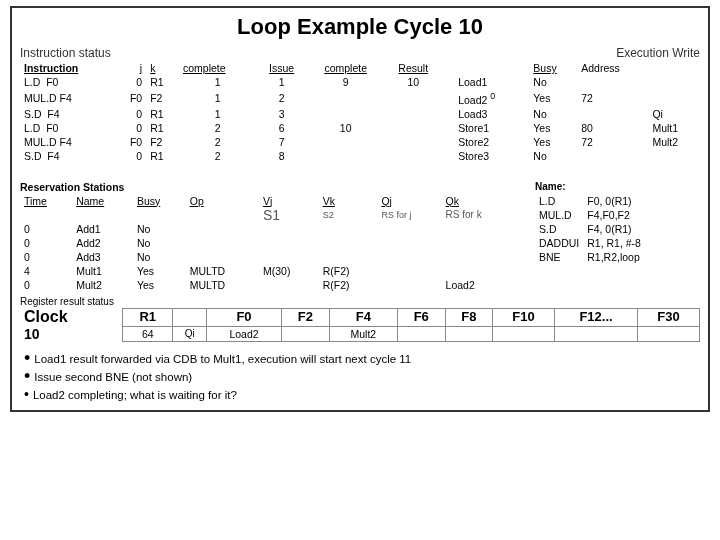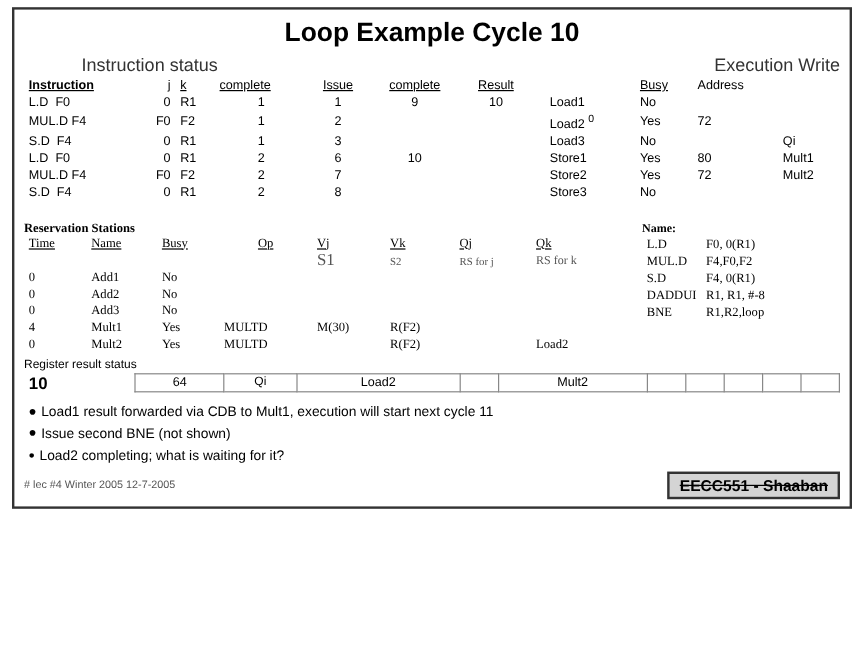--- a/index.html
+++ b/index.html
@@ -18,23 +18,22 @@
       padding: 6px 8px;
       background: #fff;
     }
     .title {
       text-align: center;
       font-size: 22px;
       font-weight: bold;
       margin-bottom: 6px;
     }
     .section-label {
-      font-size: 15px;
+      font-size: 12px;
       color: #333;
-      margin-left: 48px;
     }
     table {
       border-collapse: collapse;
       font-size: 10.5px;
     }
     td, th {
       padding: 0 4px;
       line-height: 14px;
       white-space: nowrap;
     }
@@ -168,30 +167,30 @@
         <td></td>
         <td></td>
         <td style="padding-left:16px;">Store3</td>
         <td>No</td>
         <td></td>
         <td></td>
       </tr>
     </tbody>
   </table>
 
-  <div style="display:flex; gap:19px;font-family:Liberation Serif, serif;">
+  <div style="display:flex; gap:19px;">
     <div style="flex:1;">
       <div style="font-weight:bold; font-size:10.5px; margin-bottom:1px;">Reservation Stations</div>
       <table style="width:100%;">
         <thead>
           <tr>
             <td style="text-decoration:underline;">Time</td>
             <td style="text-decoration:underline;">Name</td>
             <td style="text-decoration:underline;">Busy</td>
-            <td style="text-decoration:underline;text-align:center;">Op</td>
+            <td style="text-decoration:underline;">Op</td>
             <td style="text-decoration:underline;">Vj</td>
             <td style="text-decoration:underline;">Vk</td>
             <td style="text-decoration:underline;">Qj</td>
             <td style="text-decoration:underline;">Qk</td>
           </tr>
           <tr>
             <td colspan="4"></td>
             <td style="font-size:14px; color:#555;">S1</td>
             <td style="font-size:9px; color:#555;">S2</td>
             <td style="font-size:9px; color:#555;">RS for j</td>
@@ -279,20 +278,33 @@
         </tr>
       </tbody>
         </table>
     </div>
   </div>
 
   <div style="margin-top:4px;">
     <div style="font-size:10px; margin-bottom:1px;">Register result status</div>
     <table style="border-collapse:collapse; width:100%;">
       <tbody>
+          <tr>
+        <td style="font-weight:bold; font-size:16px; line-height:18px;">Clock</td>
+        <td style="font-weight:bold; font-size:13px; text-align:center; border:1px solid #888; padding:0 4px;">R1</td>
+        <td style="font-size:10px; text-align:center; border:1px solid #888; padding:0 3px;"></td>
+        <td style="font-weight:bold; font-size:13px; text-align:center; border:1px solid #888; padding:0 4px;">F0</td>
+        <td style="font-weight:bold; font-size:13px; text-align:center; border:1px solid #888; padding:0 4px;">F2</td>
+        <td style="font-weight:bold; font-size:13px; text-align:center; border:1px solid #888; padding:0 4px;">F4</td>
+        <td style="font-weight:bold; font-size:13px; text-align:center; border:1px solid #888; padding:0 4px;">F6</td>
+        <td style="font-weight:bold; font-size:13px; text-align:center; border:1px solid #888; padding:0 4px;">F8</td>
+        <td style="font-weight:bold; font-size:13px; text-align:center; border:1px solid #888; padding:0 4px;">F10</td>
+        <td style="font-weight:bold; font-size:13px; text-align:center; border:1px solid #888; padding:0 4px;">F12...</td>
+        <td style="font-weight:bold; font-size:13px; text-align:center; border:1px solid #888; padding:0 4px;">F30</td>
+      </tr>
       <tr>
         <td style="font-size:14px; font-weight:bold; padding-right:6px;">10</td>
         <td style="text-align:center; border:1px solid #888; padding:0 4px;">64</td>
         <td style="font-size:10px; text-align:center; border:1px solid #888; padding:0 3px;">Qi</td>
         <td style="text-align:center; border:1px solid #888; padding:0 4px;">Load2</td>
         <td style="border:1px solid #888; padding:0 4px;"></td>
         <td style="text-align:center; border:1px solid #888; padding:0 4px;">Mult2</td>
         <td style="border:1px solid #888; padding:0 4px;"></td>
         <td style="border:1px solid #888; padding:0 4px;"></td>
         <td style="border:1px solid #888; padding:0 4px;"></td>
@@ -311,17 +323,13 @@
     <div class="bullet-item">
       <span class="bullet-dot">•</span>
       <span>Issue second BNE (not shown)</span>
     </div>
     <div class="bullet-item">
       <span style="font-size:14px; line-height:16px;">•</span>
       <span>Load2 completing; what is waiting for it?</span>
     </div>
   </div>
 
-  <div class="footer-row">
-    <span class="lec-info">#  lec #4  Winter 2005   12-7-2005</span>
-    <div class="eecc-box">EECC551 - Shaaban</div>
-  </div>
 </div>
 
 </body></html>

